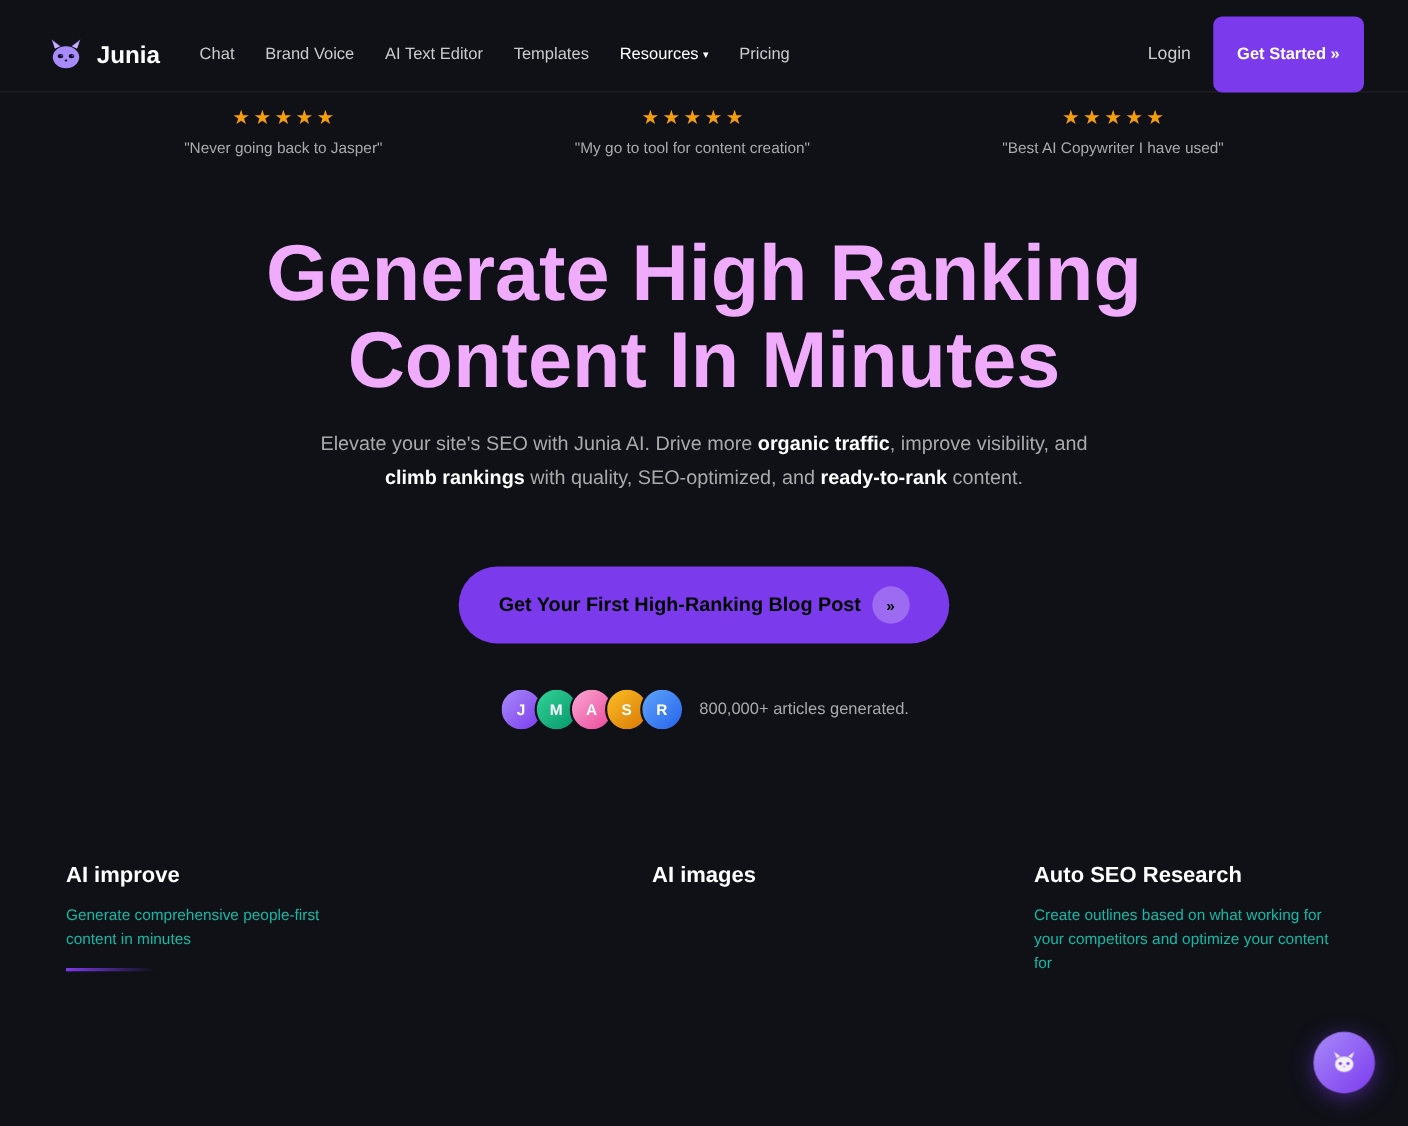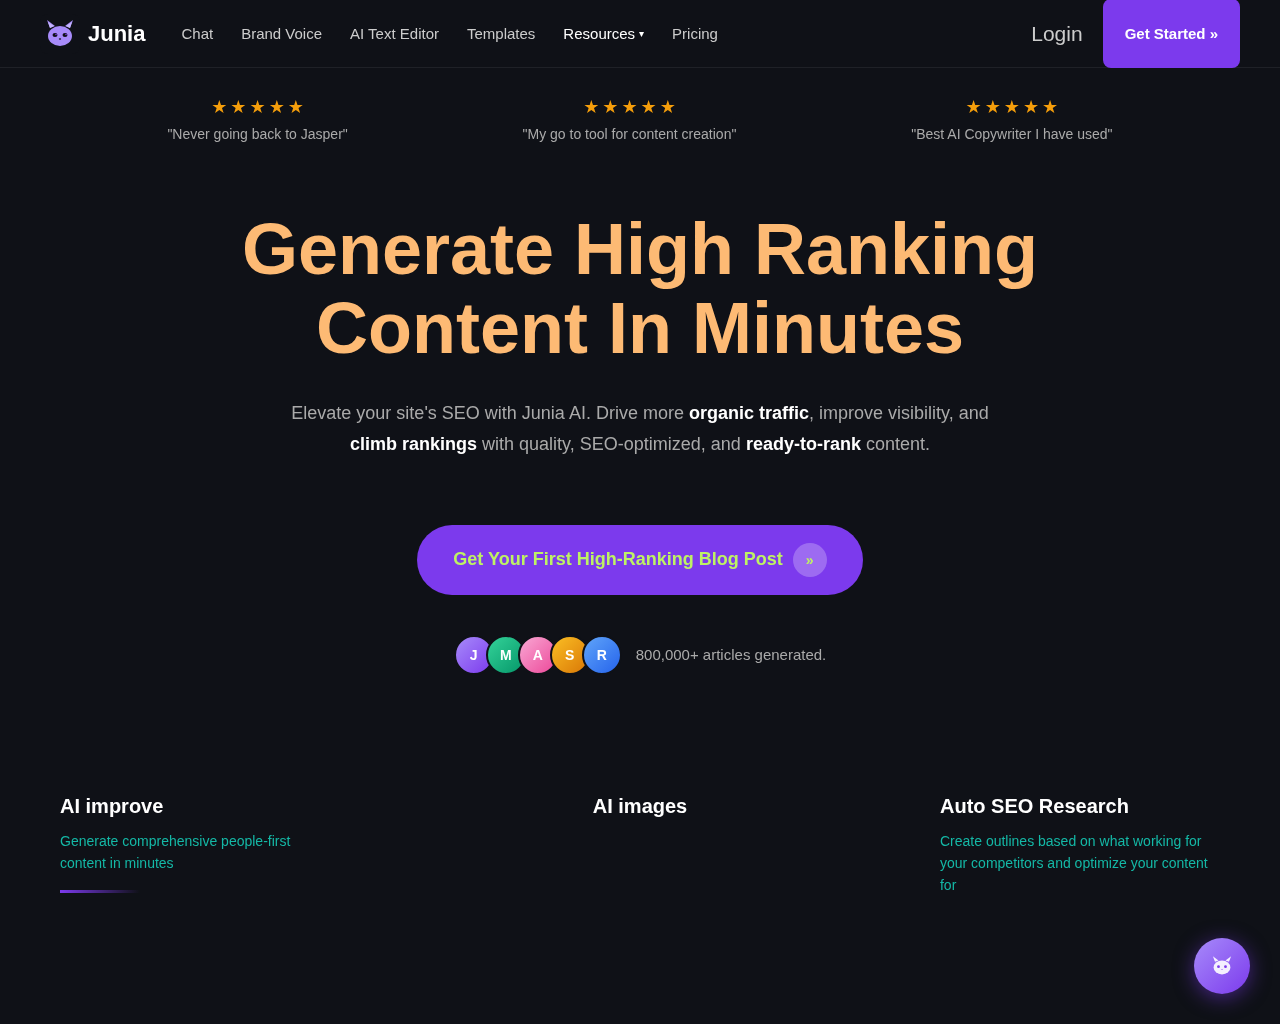--- a/index.html
+++ b/index.html
@@ -16,21 +16,21 @@
     
     nav {
       display: flex;
       align-items: center;
       justify-content: space-between;
       padding: 0 40px;
       height: 68px;
       background-color: #0f1117;
       border-bottom: 1px solid rgba(255,255,255,0.07);
       position: sticky;
-      top: 0;
+      top: 16px;
       z-index: 100;
     }
 
     .nav-left {
       display: flex;
       align-items: center;
       gap: 36px;
     }
 
     .logo {
@@ -82,21 +82,21 @@
     }
 
     .nav-right {
       display: flex;
       align-items: center;
       gap: 20px;
     }
 
     .login-btn {
       color: #ccc;
-      font-size: 21px;
+      font-size: 16px;
       font-weight: 500;
       background: none;
       border: none;
       cursor: pointer;
     }
 
     .get-started-btn {
       background: #7c3aed;
       color: #fff;
       border: none;
@@ -147,41 +147,41 @@
       flex-direction: column;
       align-items: center;
       text-align: center;
       padding: 40px 120px 60px;
     }
 
     .hero-title {
       font-size: 72px;
       font-weight: 800;
       line-height: 1.1;
-      color: #fdba74;
+      color: #f0abfc;
       max-width: 900px;
-      margin-bottom: 30px;
+      margin-bottom: 20px;
     }
 
     .hero-subtitle {
       font-size: 18px;
       color: #aaa;
       max-width: 700px;
       line-height: 1.7;
       margin-bottom: 65px;
     }
 
     .hero-subtitle strong {
       color: #ffffff;
       font-weight: 700;
     }
 
     .cta-btn {
       background: #7c3aed;
-      color: #bef264;
+      color: #000000;
       border: none;
       border-radius: 50px;
       padding: 18px 36px;
       font-size: 18px;
       font-weight: 600;
       cursor: pointer;
       display: flex;
       align-items: center;
       gap: 10px;
       margin-bottom: 40px;

